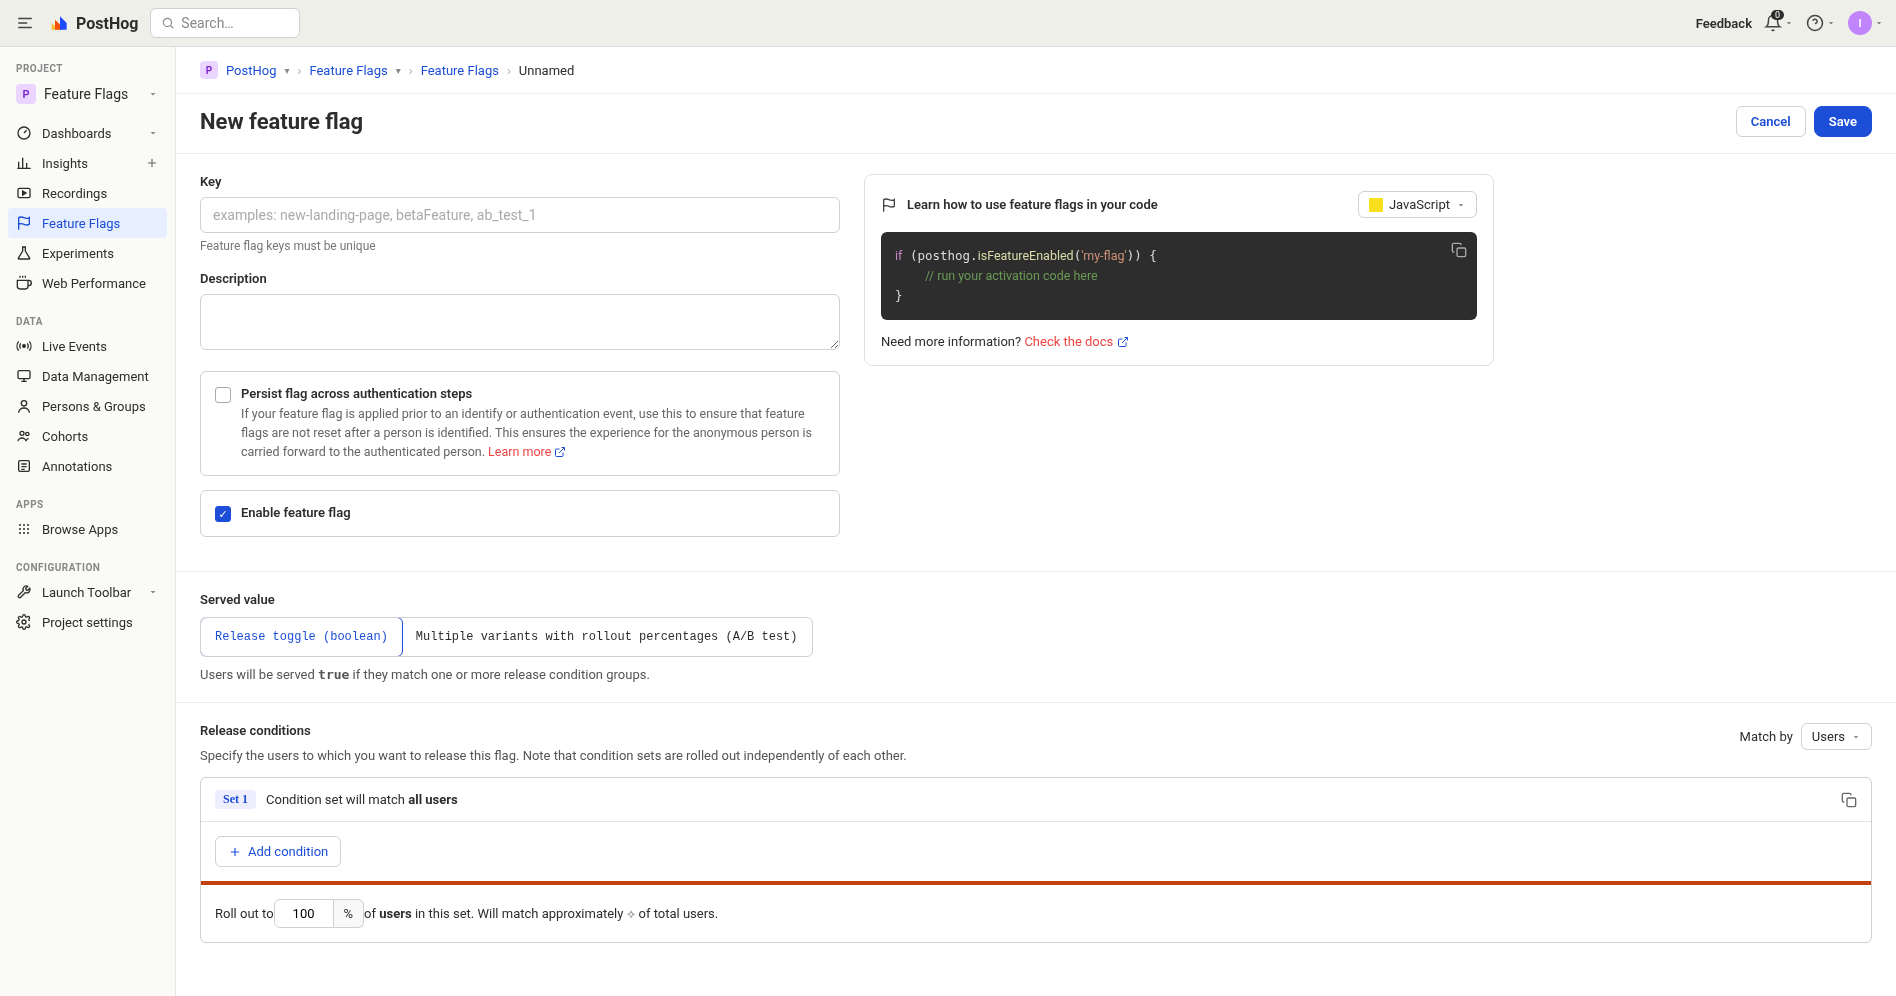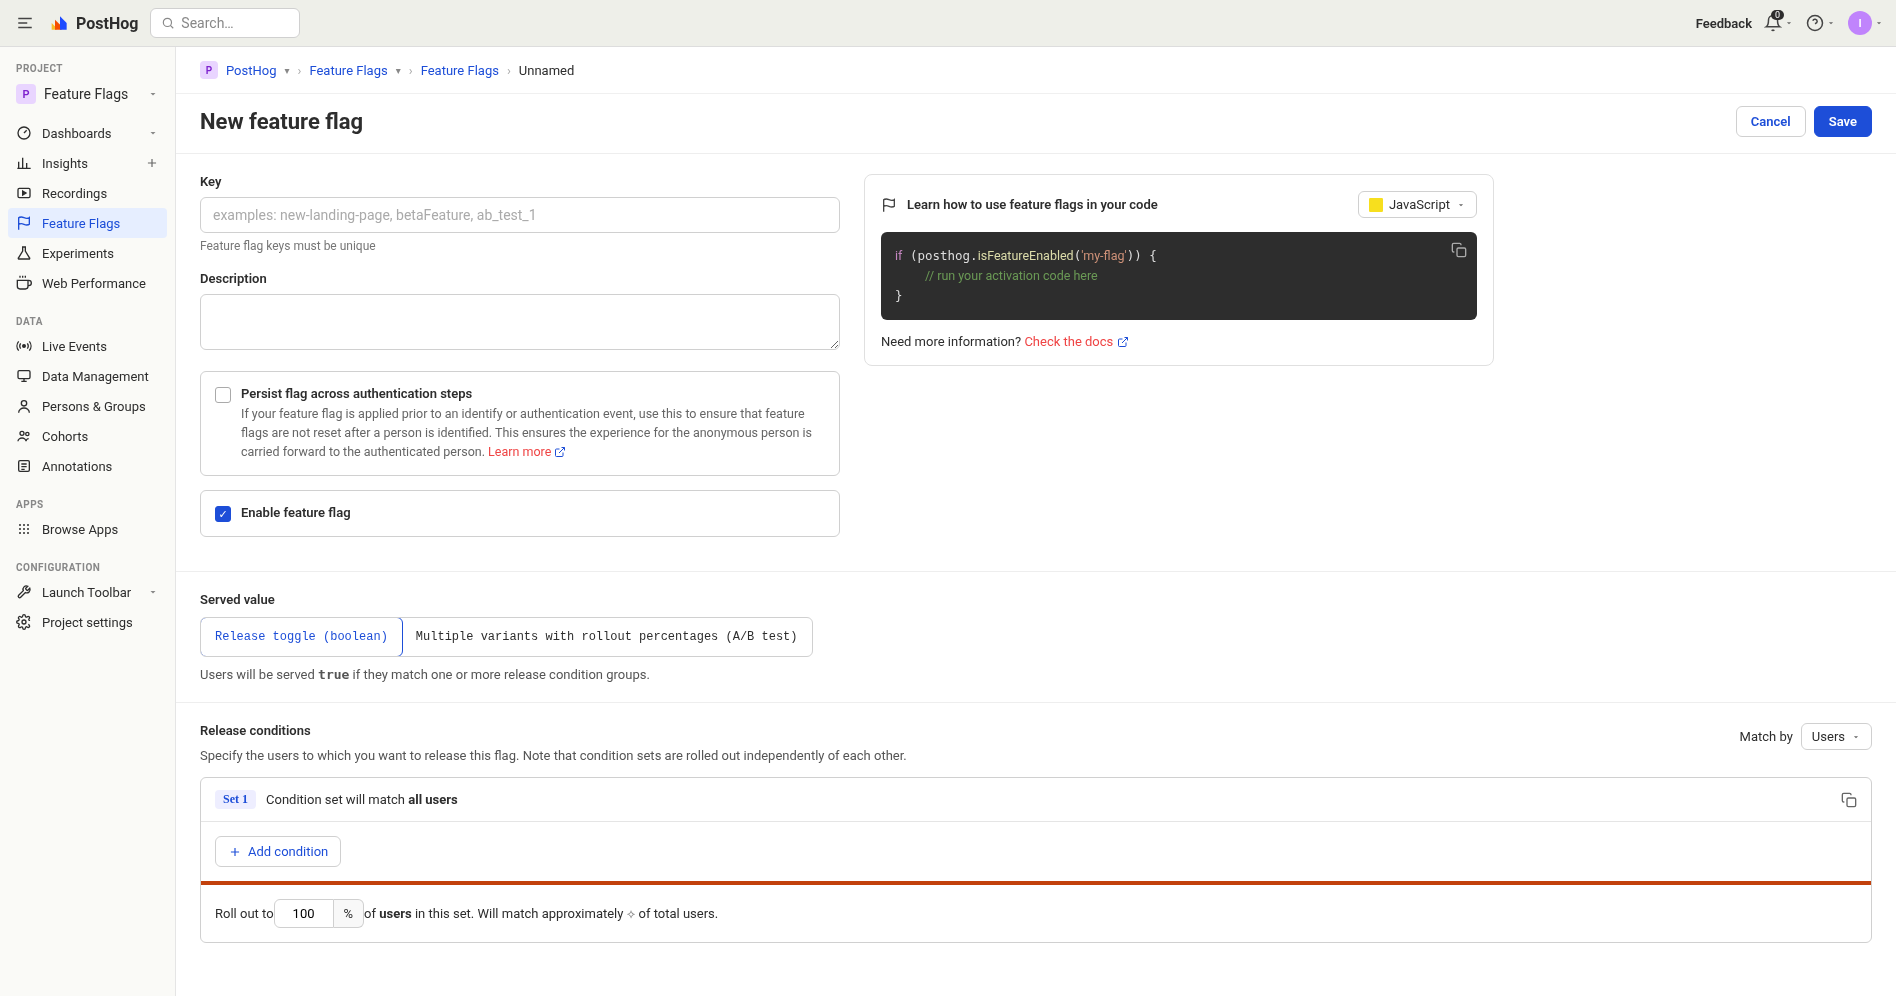--- a/index.html
+++ b/index.html
@@ -38,21 +38,21 @@
 .bc-link { color: #1d4ed8; cursor: pointer; }
 .bc-sep { color: #aaa; }
 .bc-current { color: #2d2d2d; }
 .chev { color: #888; font-size: 10px; }
 
 .page-header { display: flex; align-items: center; justify-content: space-between; padding: 12px 24px 16px; border-bottom: 1px solid #eee; }
 .page-title { font-size: 22px; font-weight: 700; }
 .header-actions { display: flex; gap: 8px; }
 .btn { padding: 7px 14px; border-radius: 6px; font-size: 13px; font-weight: 600; cursor: pointer; border: 1px solid #d0d0d0; background: #fff; }
 .btn-secondary { color: #1d4ed8; }
-.btn-primary { background: #1d4ed8; color: #fff; border-color: #1d4ed8; }
+.btn-primary { background: #1d4ed8; color: #fff; border-color: #1d4ed8; border-radius: 8px; }
 
 .two-col { display: flex; gap: 24px; padding: 20px 24px; }
 .left-col { flex: 1; max-width: 640px; }
 .right-col { width: 630px; }
 
 .field { margin-bottom: 18px; }
 .field-label { font-size: 13px; font-weight: 600; margin-bottom: 8px; display: block; }
 .text-input { width: 100%; padding: 9px 12px; border: 1px solid #d0d0d0; border-radius: 6px; font-size: 14px; }
 .text-input::placeholder { color: #aaa; }
 .hint { font-size: 12px; color: #777; margin-top: 6px; }

